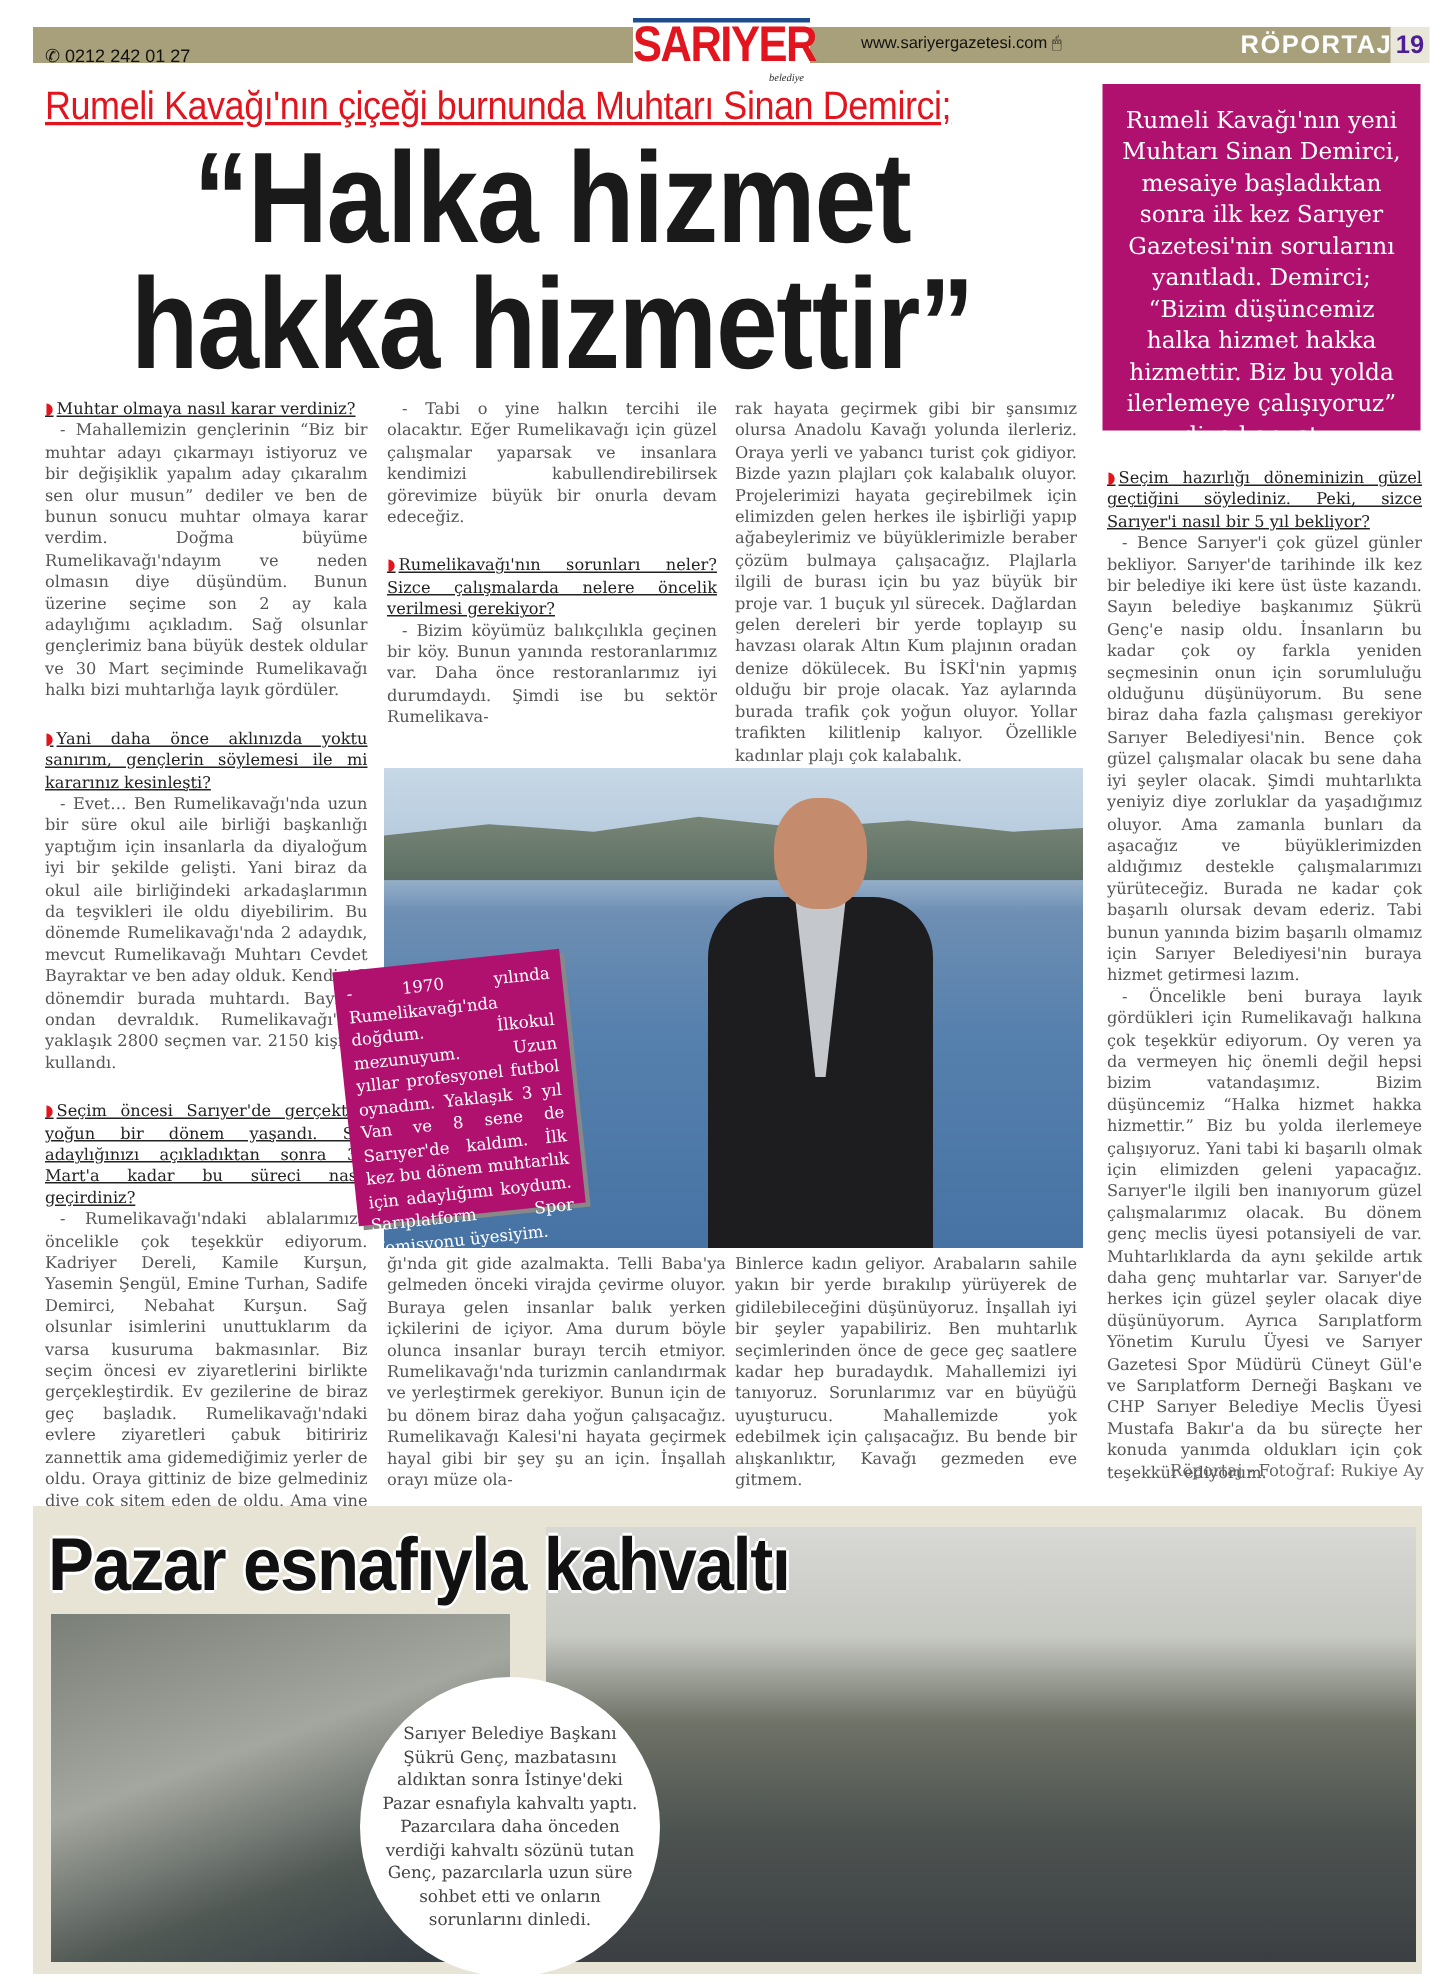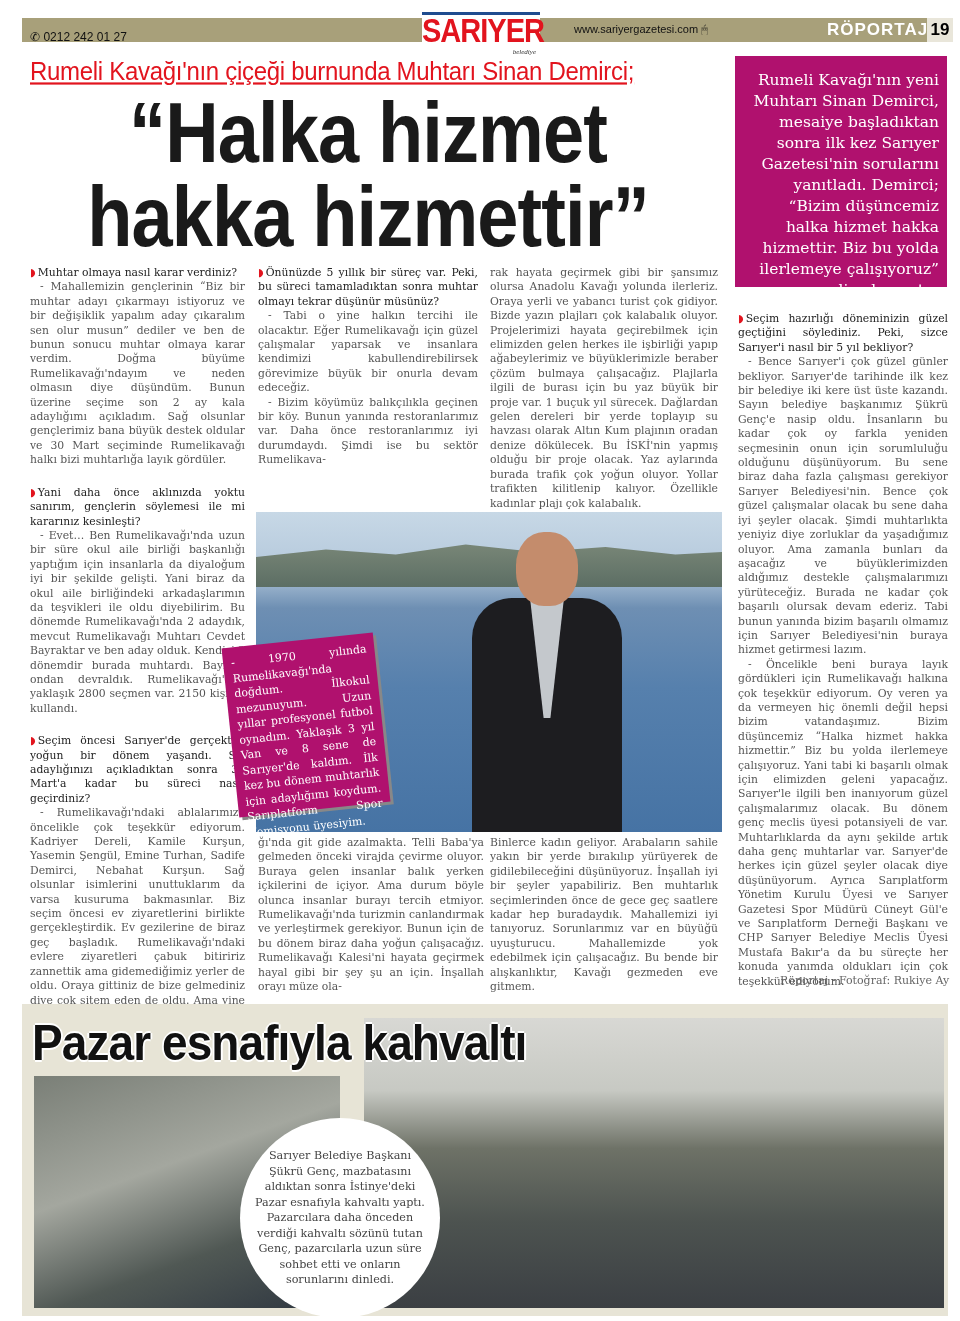--- a/index.html
+++ b/index.html
@@ -1,31 +1,31 @@
 <!DOCTYPE html>
 <html><head>
 <meta charset="utf-8">
 <style>
   * { box-sizing: border-box; margin: 0; padding: 0; }
   body { width: 960px; height: 1321px; background: #fff; font-family: "DejaVu Serif", serif; color: #333; position: relative; overflow: hidden; }
   .topbar { position: absolute; left: 22px; top: 18px; width: 918px; height: 24px; background: #a8a07a; }
   .topbar .phone { position: absolute; left: 8px; top: 12px; font: 12px "Liberation Sans", sans-serif; color: #111; }
   .topbar .url { position: absolute; left: 552px; top: 5px; font: 11px "Liberation Sans", sans-serif; color: #111; }
   .topbar .section { position: absolute; left: 805px; top: 2px; font: bold 17px "Liberation Sans", sans-serif; color: #fff; letter-spacing: 1px; }
-  .topbar .pnum { position: absolute; left: 905px; top: 0; width: 26px; height: 24px; background: #e9e6da; font: bold 17px "Liberation Sans", sans-serif; color: #000000; text-align: center; line-height: 24px; }
+  .topbar .pnum { position: absolute; left: 905px; top: 0; width: 26px; height: 24px; background: #e9e6da; font: bold 17px "Liberation Sans", sans-serif; color: #4c1d95; text-align: center; line-height: 24px; }
   .logo { position: absolute; left: 422px; top: 12px; width: 118px; height: 40px; background: #fff; }
   .logo .bar { height: 3px; background: #1f4c8f; }
   .logo .name { font: bold 29px "Liberation Sans", sans-serif; color: #e2141e; letter-spacing: -1px; line-height: 30px; transform: scaleY(1.15); display: block; text-align: center; }
   .logo .sub { position: absolute; right: 4px; bottom: -4px; font: italic 7px "Liberation Serif", serif; color: #333; }
   .kicker { position: absolute; left: 30px; top: 56px; font: 24px "Liberation Sans", sans-serif; color: #e2141e; text-decoration: underline; transform: scaleY(1.1); transform-origin: left top; letter-spacing: -0.3px; }
   .headline { position: absolute; left: 28px; top: 90px; width: 680px; text-align: center; font: bold 86px "Liberation Sans", sans-serif; color: #1a1a1a; line-height: 84px; letter-spacing: -1px; transform: scaleX(0.86); transform-origin: center top; }
-  .spot { position: absolute; left: 735px; top: 56px; width: 212px; height: 231px; background: #b0116e; color: #fff; font: 15.5px "DejaVu Serif", serif; text-align: right; line-height: 21px; padding: 14px 8px; }
+  .spot { position: absolute; left: 735px; top: 56px; width: 212px; height: 231px; background: #b0116e; color: #fff; font: 15.5px "DejaVu Serif", serif; text-align: center; line-height: 21px; padding: 14px 8px; }
   .col { position: absolute; font-size: 10.8px; line-height: 14.4px; text-align: justify; color: #555; font-family: "DejaVu Serif", serif; }
   .col p { margin-bottom: 0; text-indent: 10px; }
-  .q { color: #222; font-weight: normal; text-indent: 0 !important; margin-top: 12px; }
+  .q { color: #222; font-weight: normal; text-indent: 0 !important; margin-top: 12px; text-decoration: underline; }
   .q:first-child { margin-top: 0; }
   .q::before { content: "◗"; color: #e2141e; margin-right: 2px; }
   .photo { position: absolute; left: 256px; top: 512px; width: 466px; height: 320px; background: linear-gradient(180deg,#c7d8e6 0%,#b5c9dc 18%,#6e8fb3 30%,#5680ad 55%,#4673a4 100%); overflow: hidden; }
   .photo .hills { position: absolute; left: 0; top: 25px; width: 100%; height: 50px; background: linear-gradient(180deg,#7d8a7a,#5c6e64); clip-path: polygon(0 40%,15% 25%,30% 35%,45% 15%,60% 30%,75% 20%,90% 35%,100% 30%,100% 100%,0 100%); }
   .photo .man { position: absolute; left: 216px; top: 20px; width: 150px; height: 300px; }
   .photo .head { position: absolute; left: 44px; top: 0; width: 62px; height: 74px; border-radius: 45%; background: #c48c6c; }
   .photo .body { position: absolute; left: 0; top: 66px; width: 150px; height: 240px; background: #1d1d20; border-radius: 40px 40px 0 0; }
   .photo .shirt { position: absolute; left: 58px; top: 66px; width: 34px; height: 120px; background: #c4c8cc; clip-path: polygon(0 0,100% 0,60% 100%,40% 100%); }
   .bio { position: absolute; left: 230px; top: 640px; width: 152px; height: 170px; background: #b0116e; color: #fff; font: 11px "DejaVu Serif", serif; line-height: 15.5px; padding: 8px 8px; transform: rotate(-6deg); box-shadow: 3px 3px 0 #888; text-align: justify; }
   .credit { position: absolute; left: 780px; top: 974px; font: 11px "DejaVu Serif", serif; color: #666; }
@@ -57,22 +57,22 @@
 <div class="col" style="left:30px;top:266px;width:215px;">
   <p class="q">Muhtar olmaya nasıl karar verdiniz?</p>
   <p>- Mahallemizin gençlerinin “Biz bir muhtar adayı çıkarmayı istiyoruz ve bir değişiklik yapalım aday çıkaralım sen olur musun” dediler ve ben de bunun sonucu muhtar olmaya karar verdim. Doğma büyüme Rumelikavağı'ndayım ve neden olmasın diye düşündüm. Bunun üzerine seçime son 2 ay kala adaylığımı açıkladım. Sağ olsunlar gençlerimiz bana büyük destek oldular ve 30 Mart seçiminde Rumelikavağı halkı bizi muhtarlığa layık gördüler.</p>
   <p class="q" style="margin-top:18px">Yani daha önce aklınızda yoktu sanırım, gençlerin söylemesi ile mi kararınız kesinleşti?</p>
   <p>- Evet… Ben Rumelikavağı'nda uzun bir süre okul aile birliği başkanlığı yaptığım için insanlarla da diyaloğum iyi bir şekilde gelişti. Yani biraz da okul aile birliğindeki arkadaşlarımın da teşvikleri ile oldu diyebilirim. Bu dönemde Rumelikavağı'nda 2 adaydık, mevcut Rumelikavağı Muhtarı Cevdet Bayraktar ve ben aday olduk. Kendisi 2 dönemdir burada muhtardı. Bayrağı ondan devraldık. Rumelikavağı'nda yaklaşık 2800 seçmen var. 2150 kişi oy kullandı.</p>
   <p class="q" style="margin-top:18px">Seçim öncesi Sarıyer'de gerçekten yoğun bir dönem yaşandı. Siz adaylığınızı açıkladıktan sonra 30 Mart'a kadar bu süreci nasıl geçirdiniz?</p>
   <p>- Rumelikavağı'ndaki ablalarımıza öncelikle çok teşekkür ediyorum. Kadriyer Dereli, Kamile Kurşun, Yasemin Şengül, Emine Turhan, Sadife Demirci, Nebahat Kurşun. Sağ olsunlar isimlerini unuttuklarım da varsa kusuruma bakmasınlar. Biz seçim öncesi ev ziyaretlerini birlikte gerçekleştirdik. Ev gezilerine de biraz geç başladık. Rumelikavağı'ndaki evlere ziyaretleri çabuk bitiririz zannettik ama gidemediğimiz yerler de oldu. Oraya gittiniz de bize gelmediniz diye çok sitem eden de oldu. Ama yine de 400 oy farkla kazanmak bence Rumelikavağı için önemli bir rakam.</p>
 </div>
 
 <div class="col" style="left:258px;top:266px;width:220px;">
-  <p class="q">Önünüzde 5 yıllık bir süreç var. Peki, bu süreci tamamladıktan sonra muhtar olmayı tekrar düşünür müsünüz?</p>
   <p>- Tabi o yine halkın tercihi ile olacaktır. Eğer Rumelikavağı için güzel çalışmalar yaparsak ve insanlara kendimizi kabullendirebilirsek görevimize büyük bir onurla devam edeceğiz.</p>
+  <p class="q" style="margin-top:18px">Rumelikavağı'nın sorunları neler? Sizce çalışmalarda nelere öncelik verilmesi gerekiyor?</p>
   <p>- Bizim köyümüz balıkçılıkla geçinen bir köy. Bunun yanında restoranlarımız var. Daha önce restoranlarımız iyi durumdaydı. Şimdi ise bu sektör Rumelikava-</p>
 </div>
 
 <div class="col" style="left:490px;top:266px;width:228px;">
   <p style="text-indent:0">rak hayata geçirmek gibi bir şansımız olursa Anadolu Kavağı yolunda ilerleriz. Oraya yerli ve yabancı turist çok gidiyor. Bizde yazın plajları çok kalabalık oluyor. Projelerimizi hayata geçirebilmek için elimizden gelen herkes ile işbirliği yapıp ağabeylerimiz ve büyüklerimizle beraber çözüm bulmaya çalışacağız. Plajlarla ilgili de burası için bu yaz büyük bir proje var. 1 buçuk yıl sürecek. Dağlardan gelen dereleri bir yerde toplayıp su havzası olarak Altın Kum plajının oradan denize dökülecek. Bu İSKİ'nin yapmış olduğu bir proje olacak. Yaz aylarında burada trafik çok yoğun oluyor. Yollar trafikten kilitlenip kalıyor. Özellikle kadınlar plajı çok kalabalık.</p>
 </div>
 
 <div class="photo">
   <div class="hills"></div>
   <div class="man">

